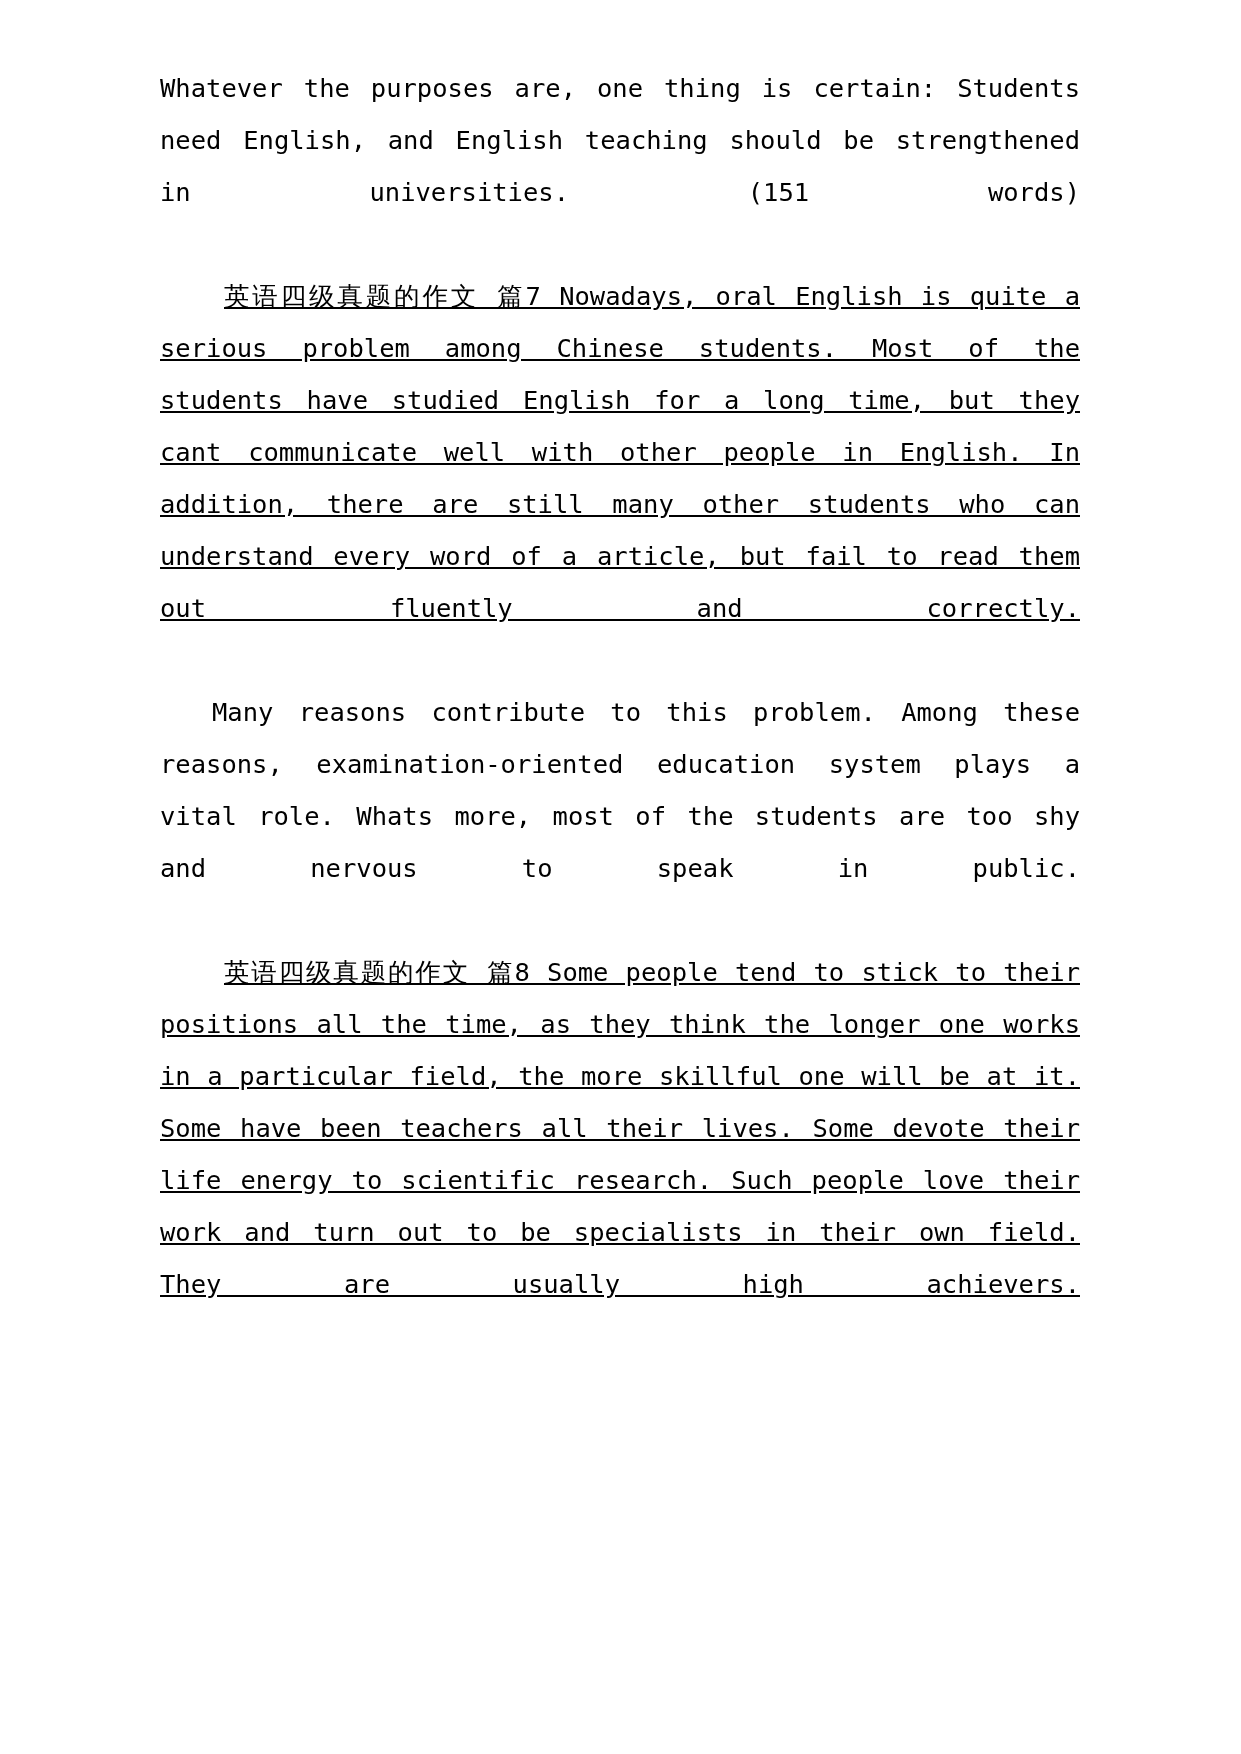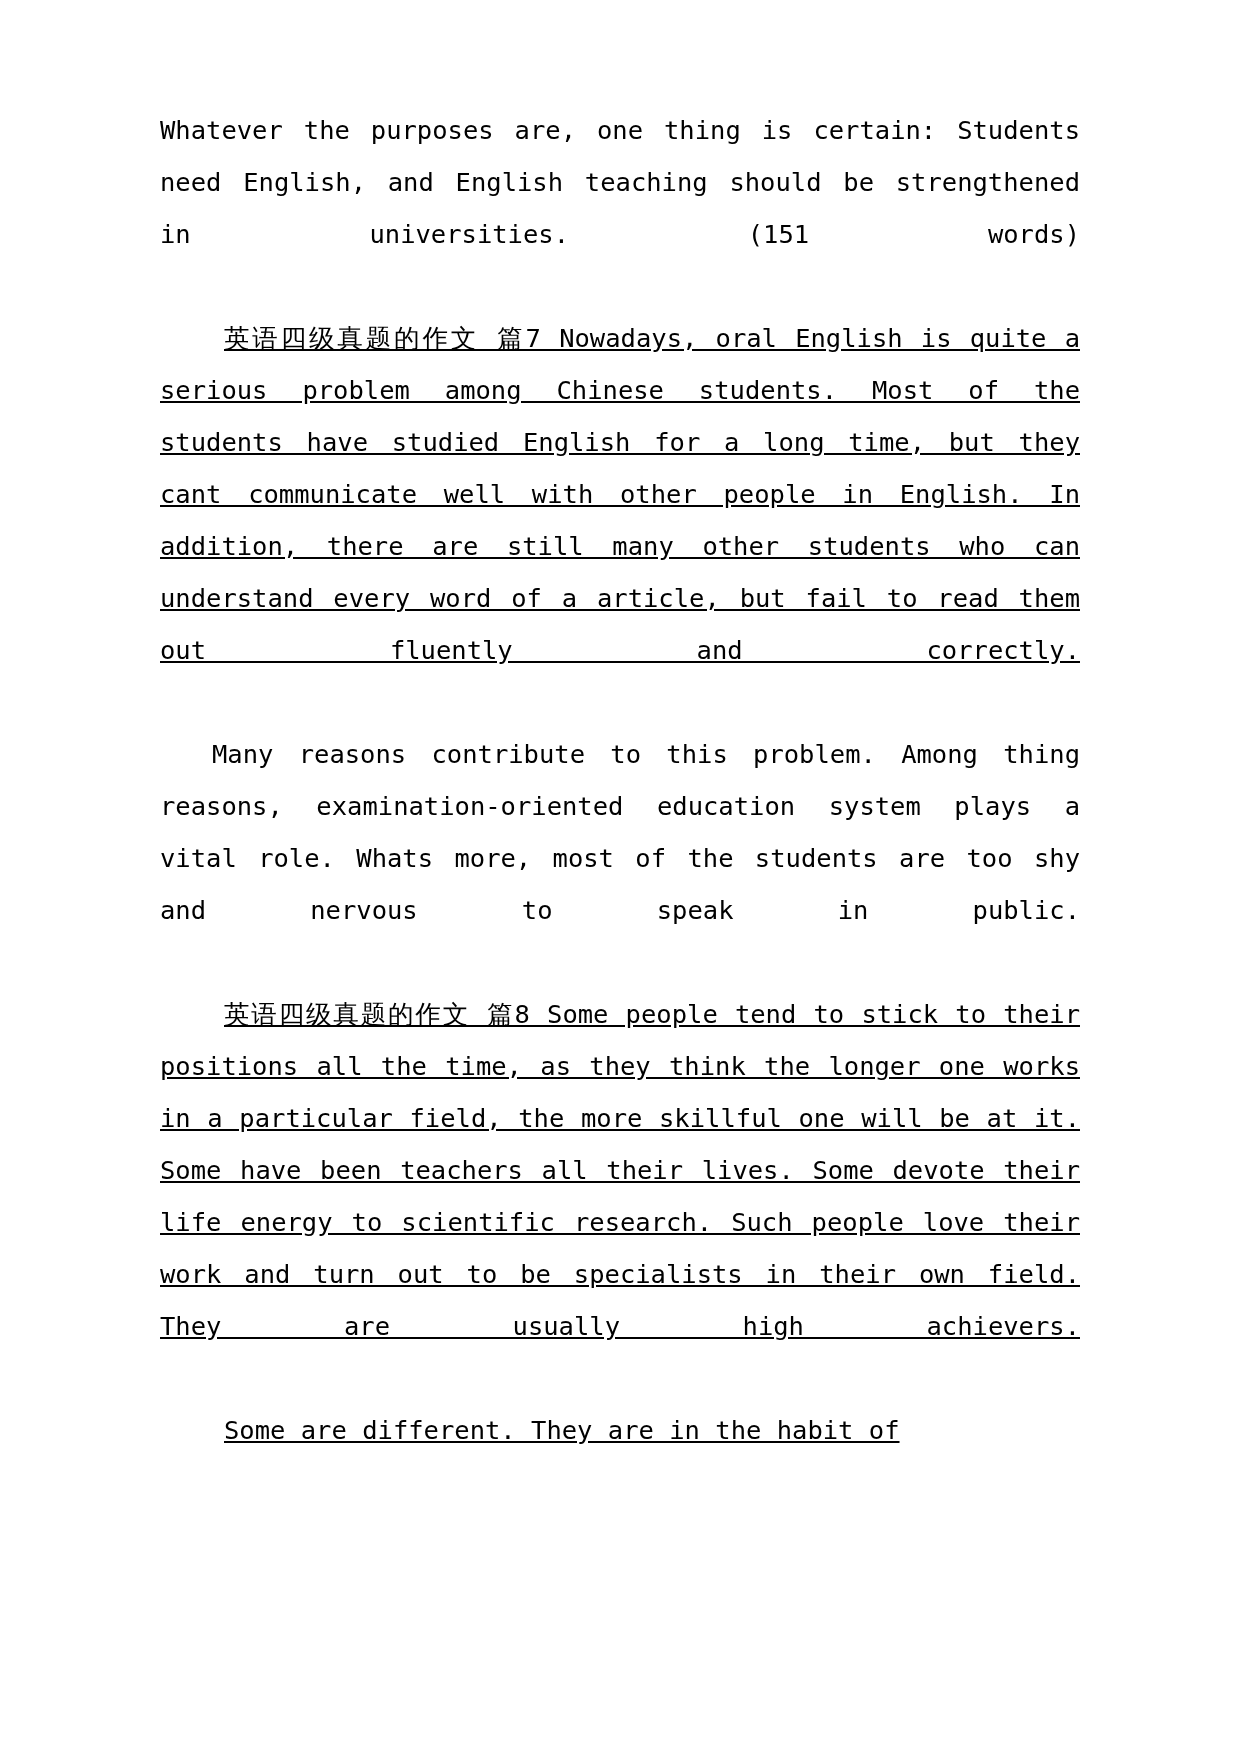--- a/index.html
+++ b/index.html
@@ -6,21 +6,21 @@
     margin: 0;
     padding: 0;
     background: #ffffff;
   }
   .page {
     position: relative;
     width: 1241px;
     height: 1754px;
     background: #ffffff;
     box-sizing: border-box;
-    padding: 104px 160px 100px 160px;
+    padding: 62px 160px 100px 160px;
     font-family: "Liberation Serif", serif;
   }
   .doc-body {
     width: 920px;
   }
   p.para {
     margin: 0;
     font-family: "DejaVu Sans Mono", monospace;
     font-size: 25.5px;
     line-height: 52px;
@@ -50,20 +50,19 @@
 </head>
 <body>
 
 <div class="page">
   <div class="doc-body">
 
     <p class="para">Whatever the purposes are, one thing is certain: Students need English, and English teaching should be strengthened in universities. (151 words)</p>
 
     <p class="para indent">英语四级真题的作文 篇7  Nowadays, oral English is quite a serious problem among Chinese students. Most of the students have studied English for a long time, but they cant communicate well with other people in English. In addition, there are still many other students who can understand every word of a article, but fail to read them out fluently and correctly.</p>
 
-    <p class="para indent-small">Many reasons contribute to this problem. Among thing reasons, examination-oriented education system plays a vital role. Whats more, most of the students are too shy and nervous to speak in public.</p>
+    <p class="para indent-small">Many reasons contribute to this problem. Among these reasons, examination-oriented education system plays a vital role. Whats more, most of the students are too shy and nervous to speak in public.</p>
 
     <p class="para indent">英语四级真题的作文 篇8  Some people tend to stick to their positions all the time, as they think the longer one works in a particular field, the more skillful one will be at it. Some have been teachers all their lives. Some devote their life energy to scientific research. Such people love their work and turn out to be specialists in their own field. They are usually high achievers.</p>
 
-    <p class="para indent nostretch">Some are different. They are in the habit of</p>
 
   </div>
 </div>
 
 </body></html>

